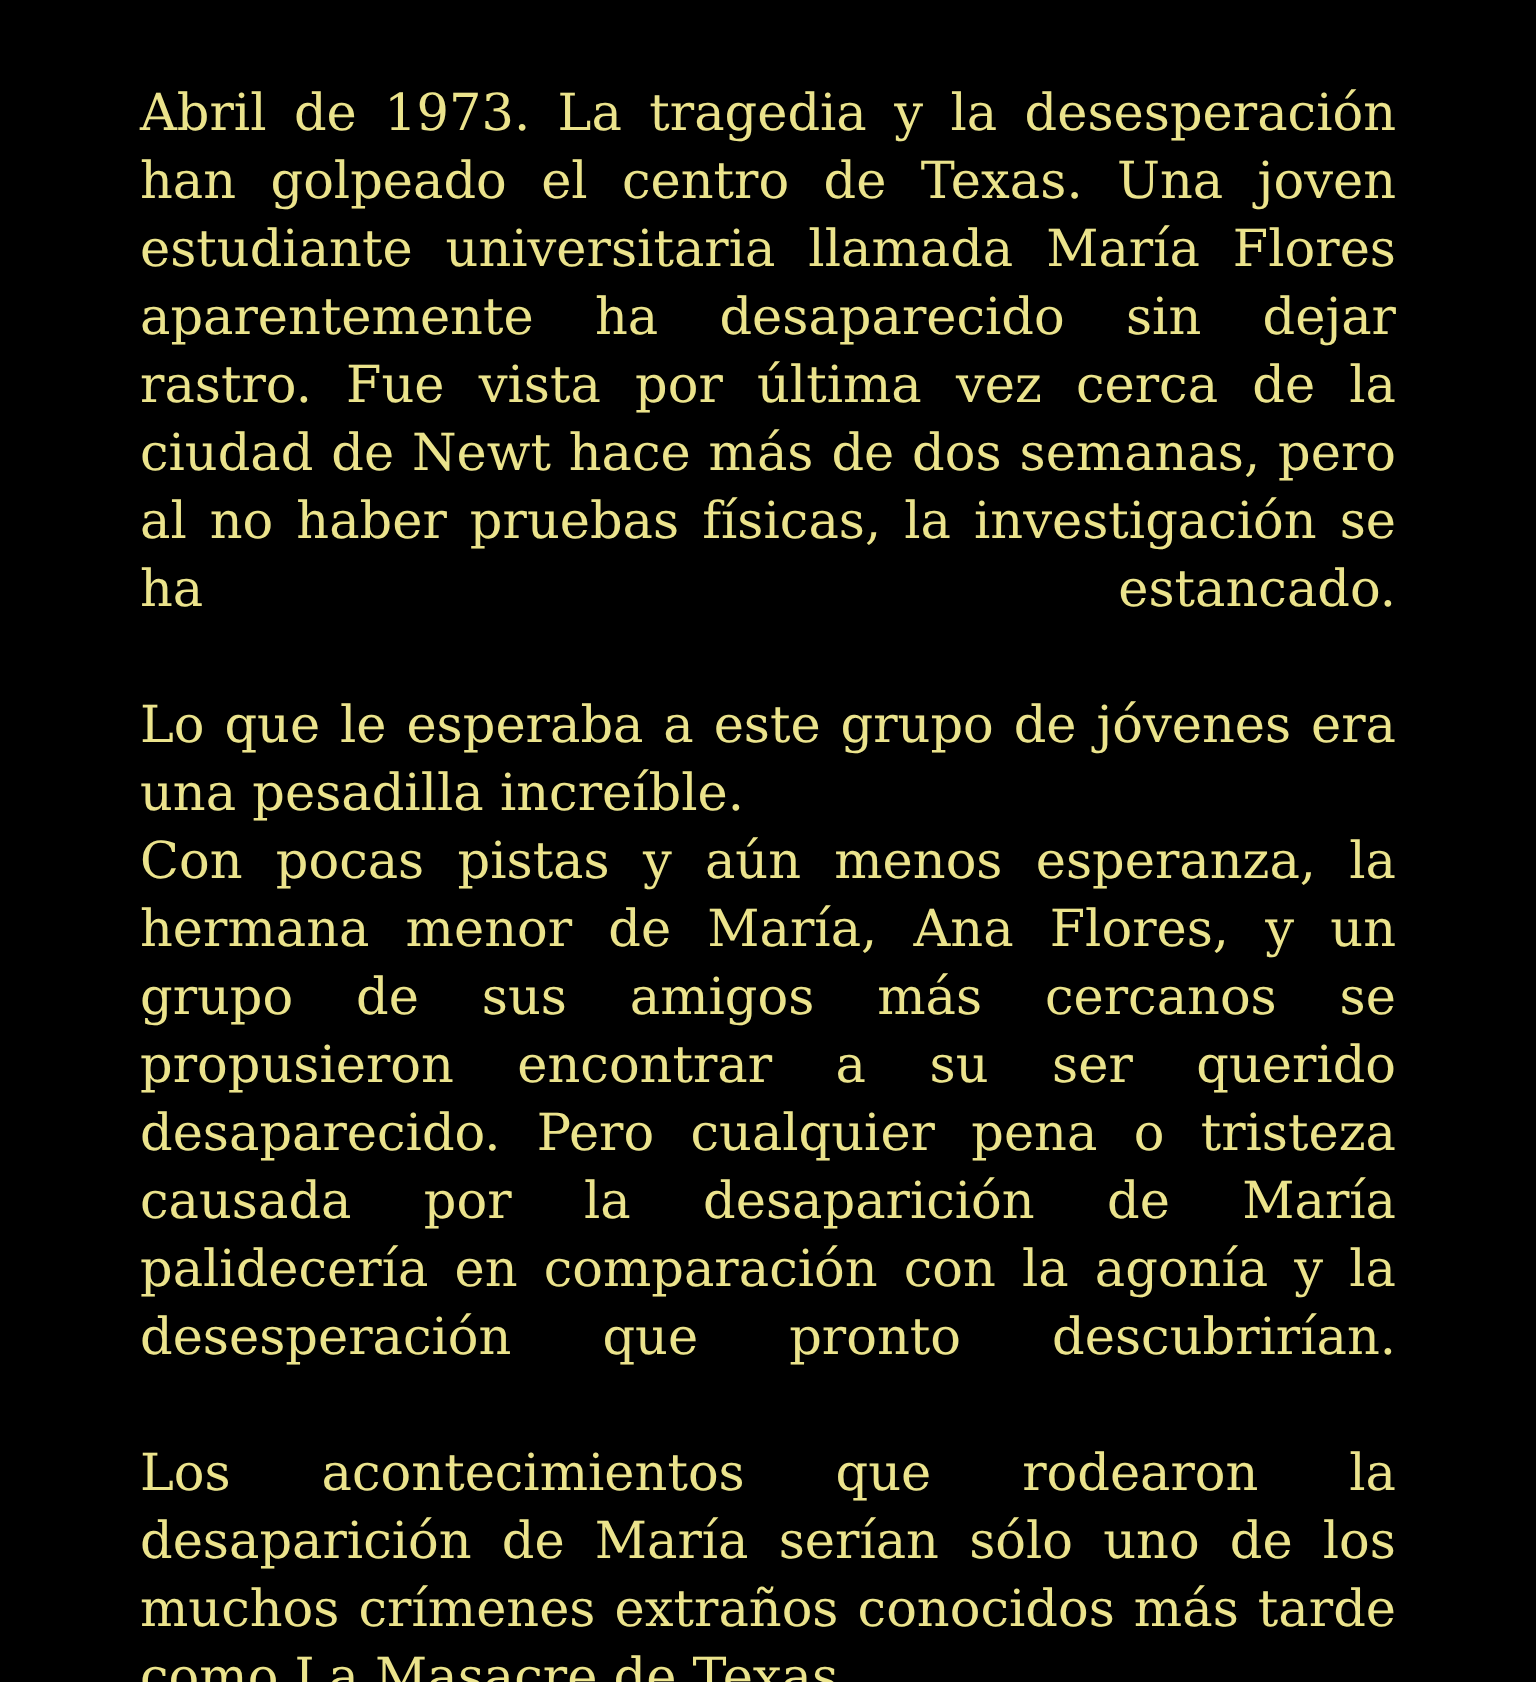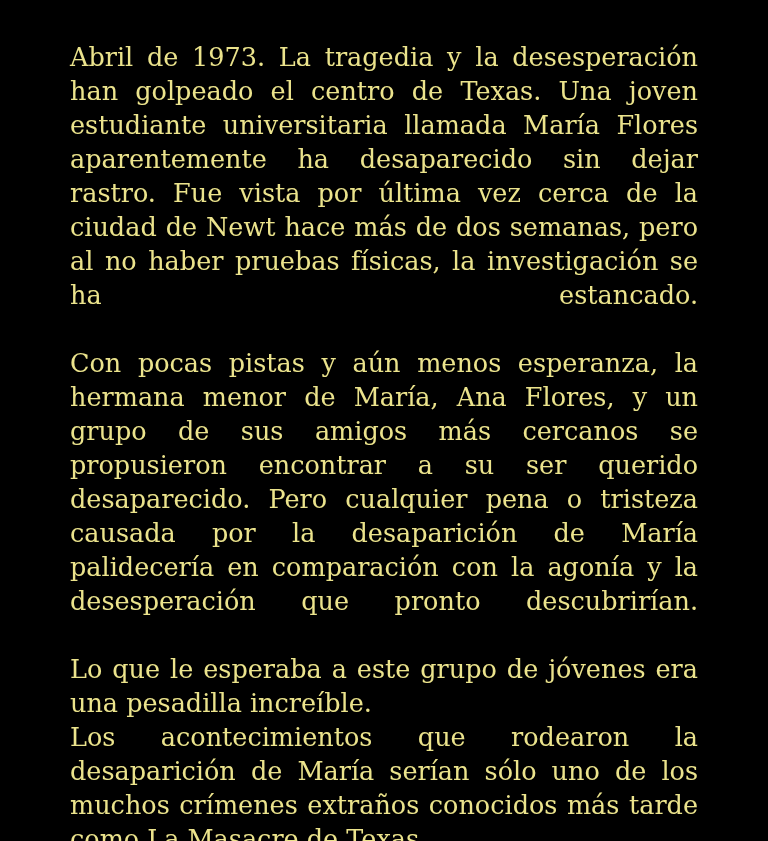--- a/index.html
+++ b/index.html
@@ -59,20 +59,20 @@
   }
 </style>
 </head>
 <body>
 
 <div class="screen" style="background: rgb(0, 0, 0);">
   <div class="text-block" style="color: rgb(235, 227, 140);">
 
     <p class="para">Abril de 1973. La tragedia y la desesperación han golpeado el centro de Texas. Una joven estudiante universitaria llamada María Flores aparentemente ha desaparecido sin dejar rastro. Fue vista por última vez cerca de la ciudad de Newt hace más de dos semanas, pero al no haber pruebas físicas, la investigación se ha estancado.</p>
 
+    <p class="para ragged-last">Lo que le esperaba a este grupo de jóvenes era una pesadilla increíble.</p>
+
     <p class="para">Con pocas pistas y aún menos esperanza, la hermana menor de María, Ana Flores, y un grupo de sus amigos más cercanos se propusieron encontrar a su ser querido desaparecido. Pero cualquier pena o tristeza causada por la desaparición de María palidecería en comparación con la agonía y la desesperación que pronto descubrirían.</p>
-
-    <p class="para ragged-last">Lo que le esperaba a este grupo de jóvenes era una pesadilla increíble.</p>
 
     <p class="para ragged-last">Los acontecimientos que rodearon la desaparición de María serían sólo uno de los muchos crímenes extraños conocidos más tarde como La Masacre de Texas.</p>
 
   </div>
 </div>
 
 </body></html>

